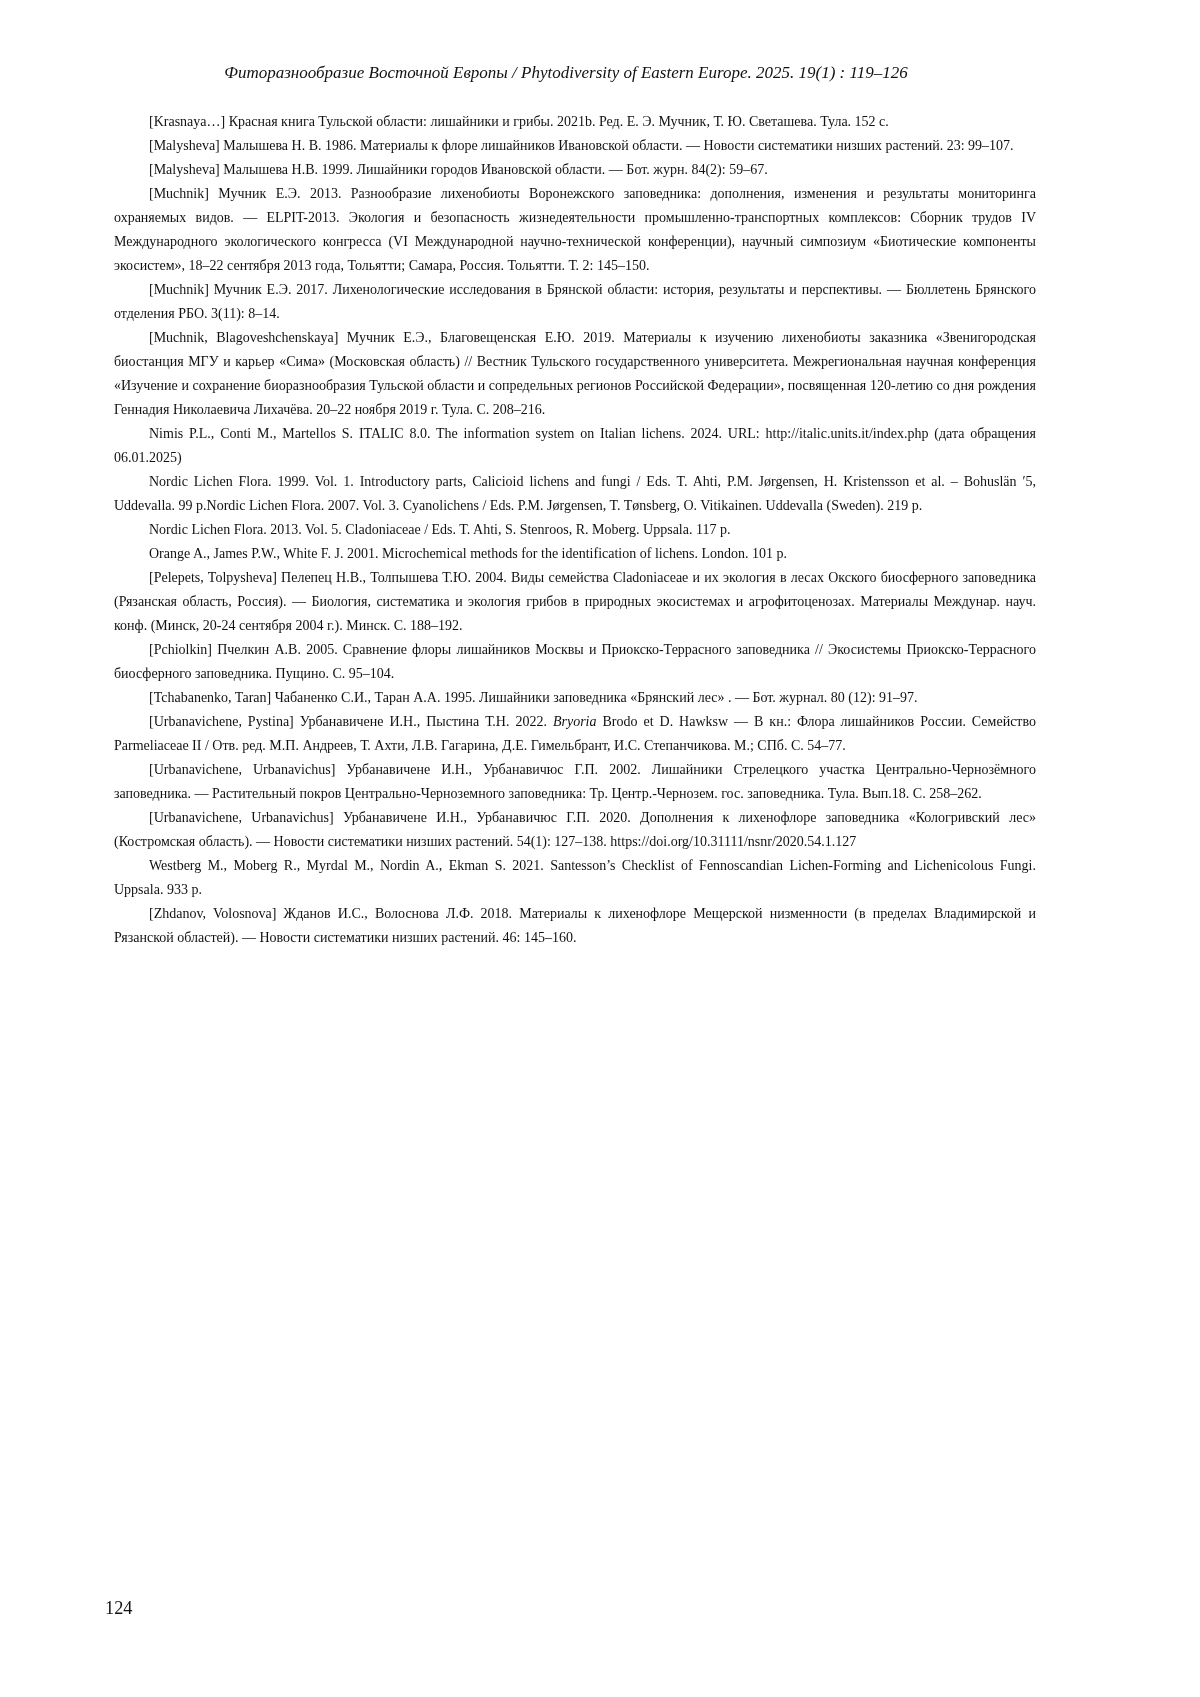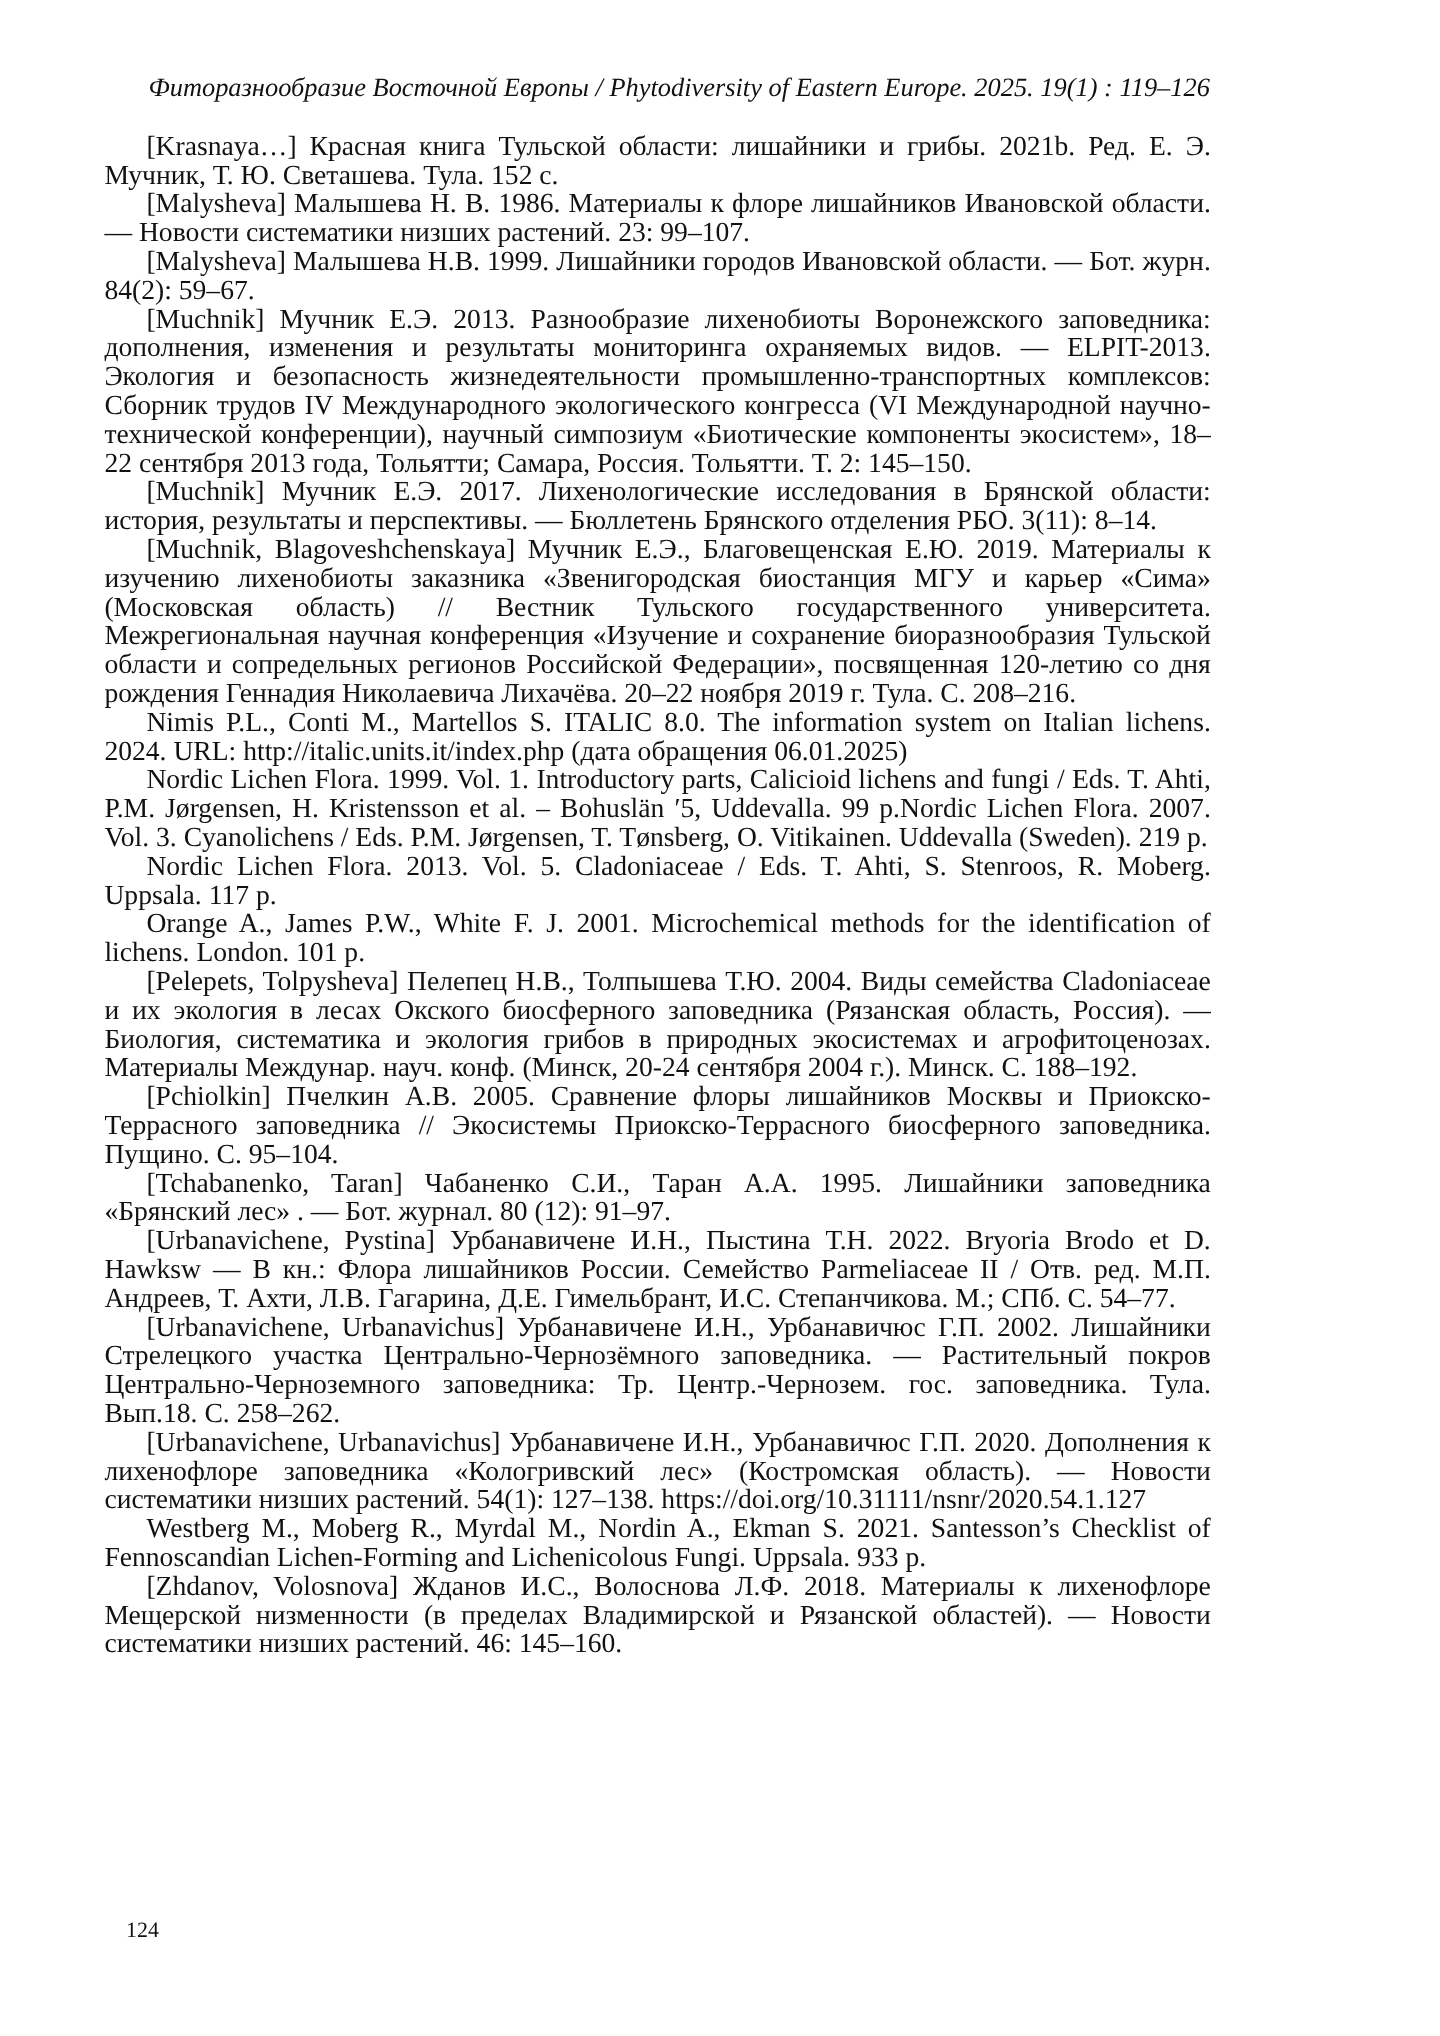--- a/index.html
+++ b/index.html
@@ -20,39 +20,40 @@
     inset: 0;
     background: #ffffff;
   }
   .journal-header {
     position: absolute;
     top: 62px;
     left: 105px;
     width: 922px;
     text-align: center;
     font-style: italic;
-    font-size: 22px;
+    font-size: 17px;
     line-height: 22px;
     white-space: nowrap;
   }
   .refs {
     position: absolute;
     top: 110px;
-    left: 87px;
+    left: 114px;
     width: 922px;
-    font-size: 23px;
+    font-size: 14px;
     line-height: 24px;
   }
   .ref {
     margin: 0;
     padding: 0;
     text-indent: 35px;
     text-align: justify;
   }
   .ref .italic {
+    font-style: italic;
   }
   .page-footer {
     position: absolute;
     top: 1596px;
     left: 105px;
     width: 922px;
     text-align: left;
     font-size: 18.3px;
     line-height: 24px;
   }

